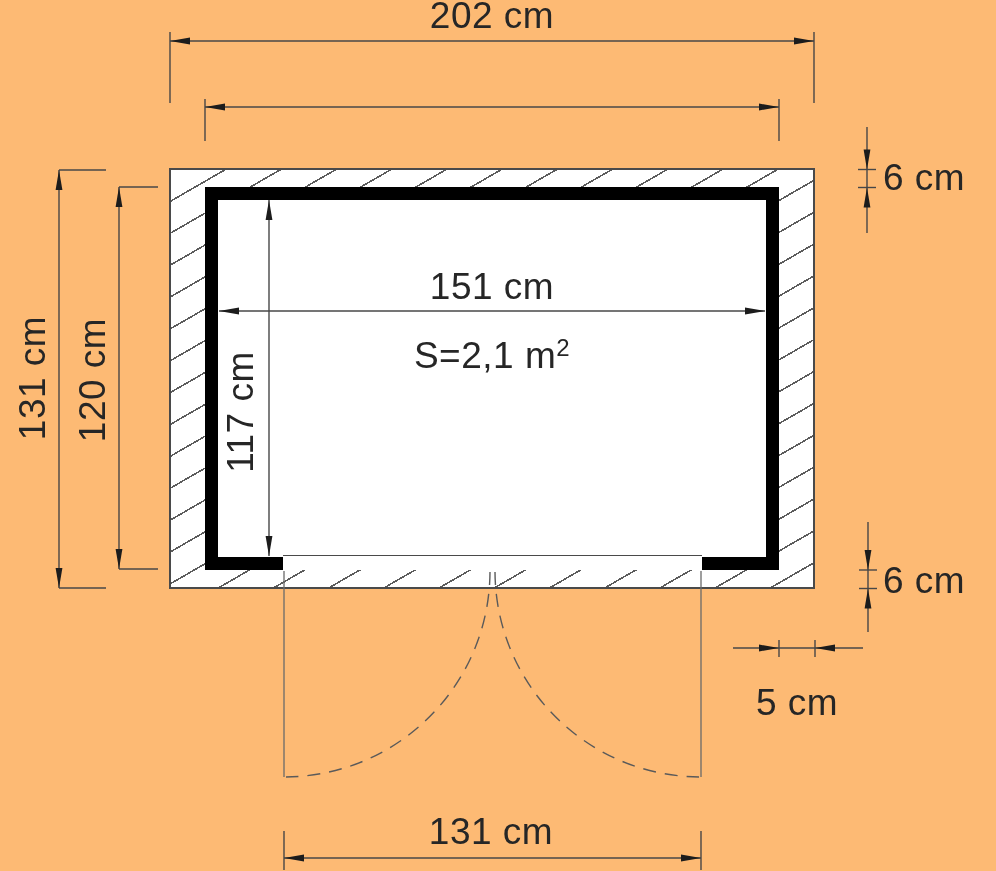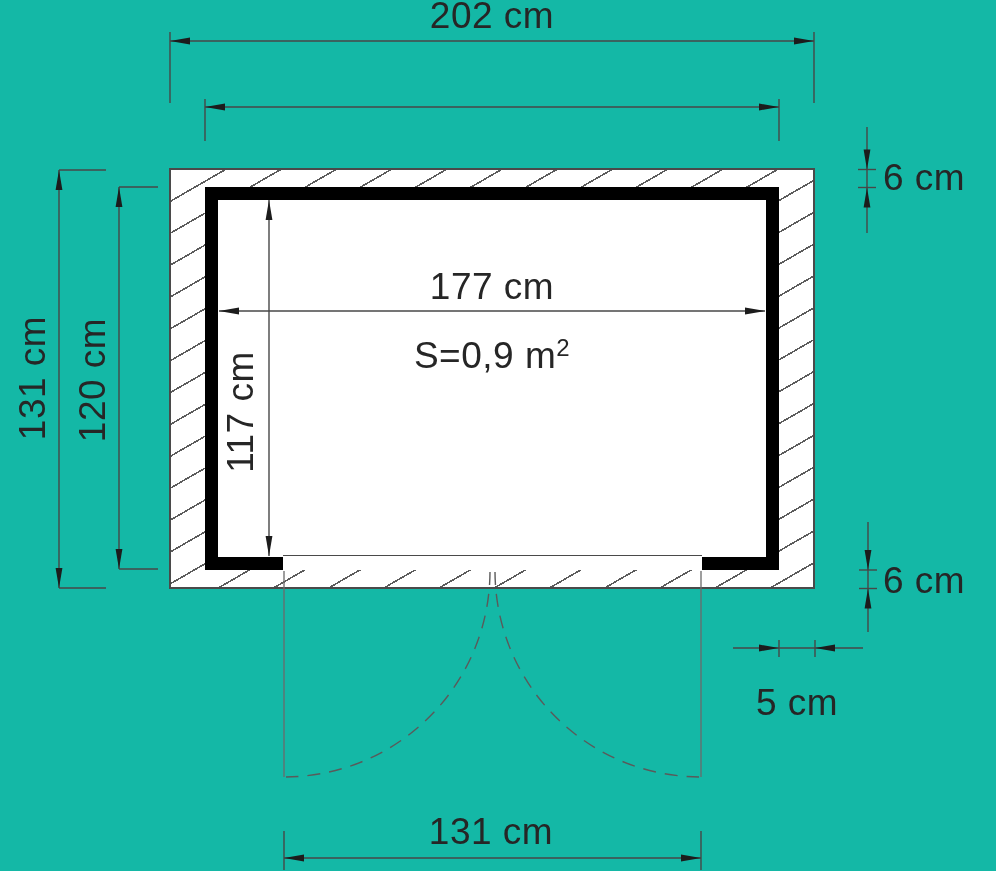--- a/index.html
+++ b/index.html
@@ -1,19 +1,19 @@
 <!DOCTYPE html>
 <html><head>
 <meta charset="utf-8">
 <style>
   html,body{margin:0;padding:0;background:#fff;}
   .canvas{
     position:relative;
     width:996px;height:871px;
-    background:#14b8a6;
+    background:#fdba74;
     font-family:"Liberation Sans", sans-serif;
     overflow:hidden;
   }
   
   .roof{
     position:absolute;
     left:169px;top:168px;width:646px;height:421px;
     box-sizing:border-box;
     border:2px solid #4a4a4a;
     background-color:#fff;
@@ -147,23 +147,23 @@
 
     <g>
       <line class="thin" x1="284" y1="571" x2="284" y2="777"></line>
       <line class="thin" x1="701" y1="571" x2="701" y2="777"></line>
       <path class="swing" d="M 490 572 A 206 206 0 0 1 286 777"></path>
       <path class="swing" d="M 495 572 A 206 206 0 0 0 699 777"></path>
     </g>
   </svg>
 
   <div class="lbl" style="left:492px;top:15px">202 cm</div>
-  <div class="lbl" style="left:492px;top:286px">177 cm</div>
+  <div class="lbl" style="left:492px;top:286px">151 cm</div>
 
-  <div class="lbl" style="left:492px;top:355px"><span>S=0,9 m</span><sup>2</sup></div>
+  <div class="lbl" style="left:492px;top:355px"><span>S=2,1 m</span><sup>2</sup></div>
 
   <div class="lbl rot" style="left:240px;top:412px">117 cm</div>
   <div class="lbl rot" style="left:92px;top:380px">120 cm</div>
   <div class="lbl rot" style="left:32px;top:378px">131 cm</div>
 
   <div class="lbl" style="left:924px;top:177px">6 cm</div>
   <div class="lbl" style="left:924px;top:580px">6 cm</div>
   <div class="lbl" style="left:797px;top:702px">5 cm</div>
   <div class="lbl" style="left:491px;top:831px">131 cm</div>
 

